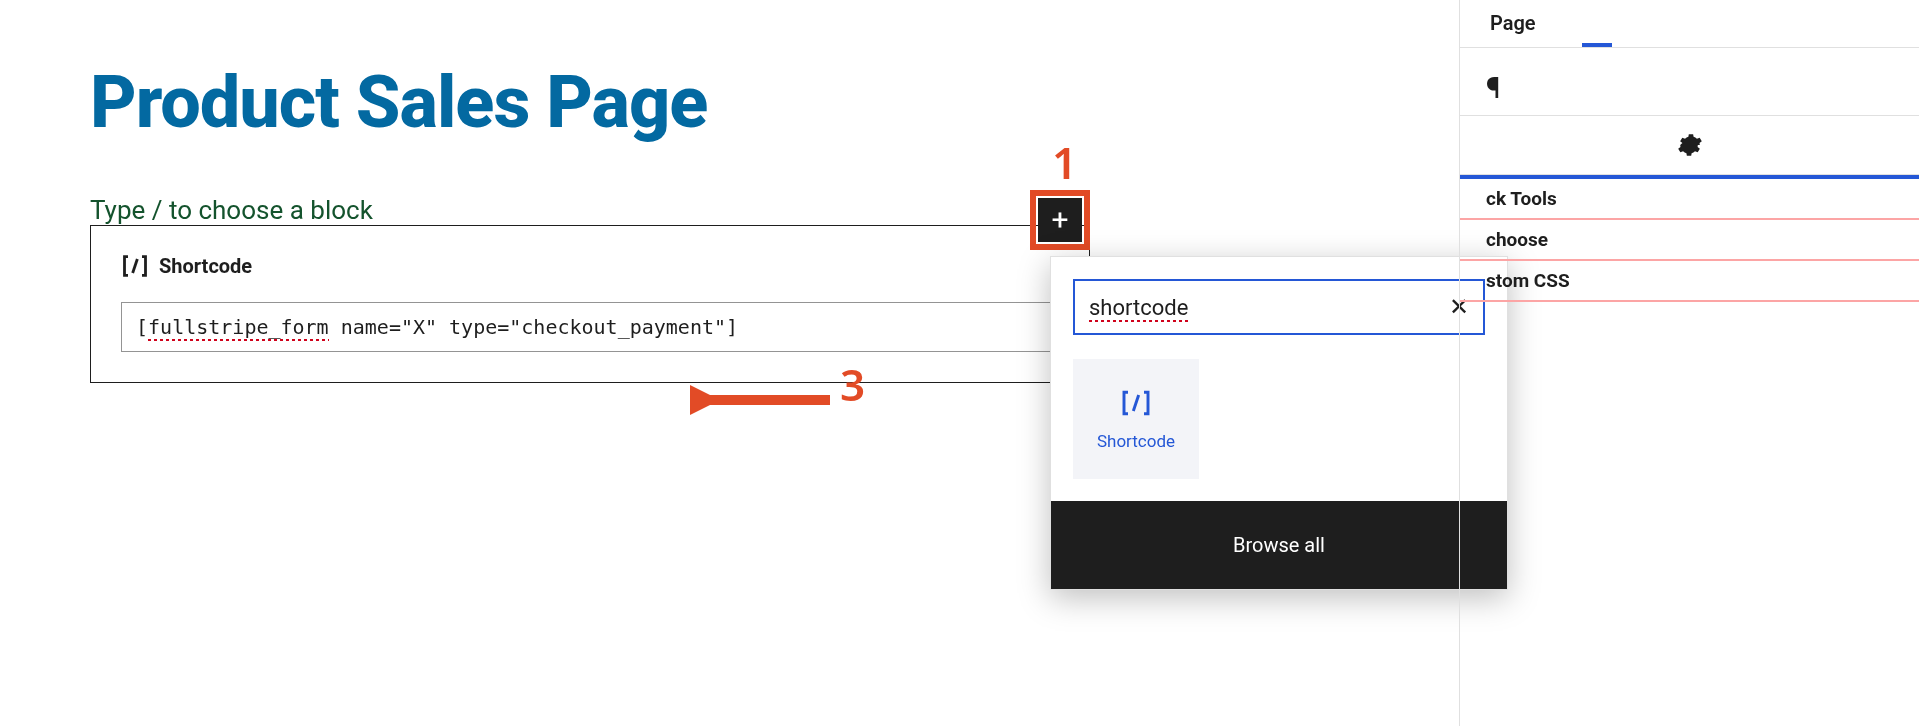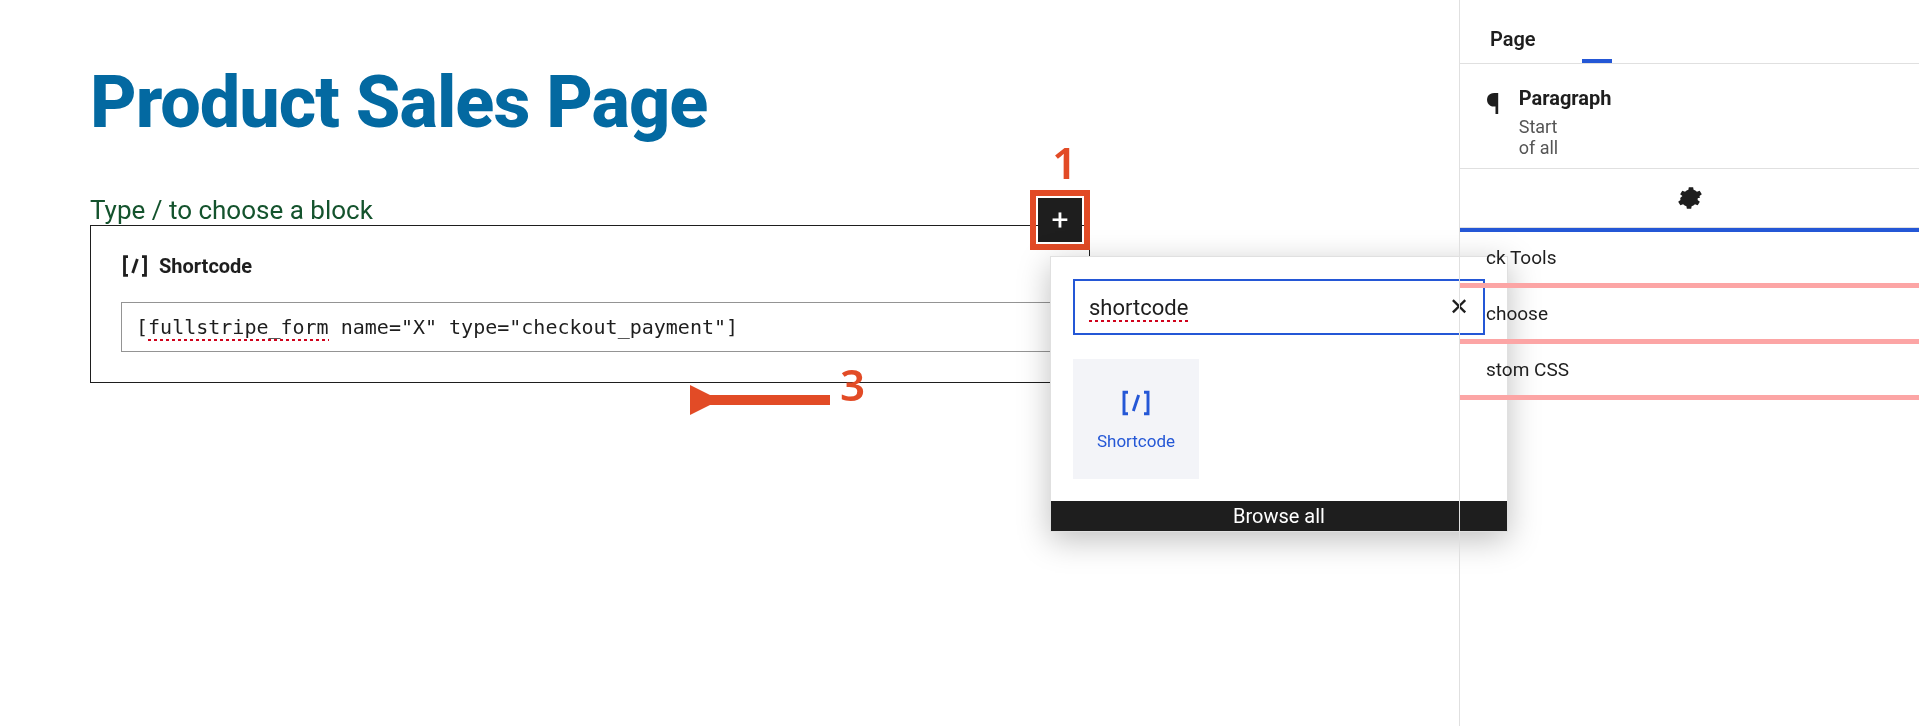--- a/index.html
+++ b/index.html
@@ -142,21 +142,21 @@
     cursor: pointer;
     color: #2457d6;
   }
   .block-result-label {
     font-size: 17px;
   }
   .popover-footer {
     background: #1e1e1e;
     color: #fff;
     text-align: center;
-    padding: 3px 0;
+    padding: 32px 0;
     font-size: 20px;
     cursor: pointer;
   }
 
   
   .curved-arrow {
     position: absolute;
     left: 1148px;
     top: 296px;
     pointer-events: none;
@@ -169,21 +169,21 @@
     top: 0;
     width: 460px;
     border-left: 1px solid #e0e0e0;
     height: 726px;
     overflow: hidden;
   }
   .sidebar-tabs {
     display: flex;
     border-bottom: 1px solid #e0e0e0;
     padding-left: 20px;
-    height: 64px;
+    height: 48px;
     align-items: flex-end;
   }
   .sidebar-tab {
     padding: 12px 10px;
     font-size: 20px;
     font-weight: 600;
     cursor: pointer;
   }
   .sidebar-tab.active {
     border-bottom: 4px solid #2457d6;
@@ -208,26 +208,27 @@
     display: flex;
     justify-content: center;
     padding: 16px 0;
     border-bottom: 1px solid #e0e0e0;
   }
   .gear {
     font-size: 26px;
     cursor: pointer;
   }
   .sidebar-panel {
-    border-bottom: 5px solid #fca5a5;
-    padding: 14px 26px;
+    border-bottom: 2px solid #fca5a5;
+    padding: 8px 26px;
     font-size: 19px;
     white-space: nowrap;
     overflow: hidden;
     cursor: pointer;
+    font-weight: bold;
   }
   .sidebar-panel-active {
     border-top: 4px solid #2457d6;
   }
 
   svg { display: block; }
 </style>
 </head>
 <body>
 
@@ -305,27 +306,20 @@
     <div class="popover-footer">Browse all</div>
   </div>
 
   <div class="sidebar">
     <div class="sidebar-tabs">
       <div class="sidebar-tab">Page</div>
       <div class="sidebar-tab active" style="margin-left:36px; min-width:30px;"></div>
     </div>
     <div class="sidebar-block-head">
       <span style="font-size:30px;">¶</span>
-      <div>
-        <div class="sidebar-block-title">Paragraph</div>
-        <div class="sidebar-block-desc">
-          <span>Start</span><br>
-          <span>of all</span>
-        </div>
-      </div>
     </div>
     <div class="sidebar-transform-row">
       <span class="gear">
         <svg width="26" height="26" viewBox="0 0 24 24" fill="#1e1e1e">
           <path d="M12 8a4 4 0 100 8 4 4 0 000-8zm9 4a7.9 7.9 0 00-.2-1.8l2.1-1.6-2-3.4-2.5 1a8 8 0 00-3.1-1.8L14.9 2h-4l-.4 2.4a8 8 0 00-3.1 1.8l-2.5-1-2 3.4 2.1 1.6A7.9 7.9 0 003 12c0 .6.1 1.2.2 1.8L1.1 15.4l2 3.4 2.5-1a8 8 0 003.1 1.8l.4 2.4h4l.4-2.4a8 8 0 003.1-1.8l2.5 1 2-3.4-2.1-1.6c.1-.6.2-1.2.2-1.8z"></path>
         </svg>
       </span>
     </div>
     <div class="sidebar-panel sidebar-panel-active">ck Tools</div>
     <div class="sidebar-panel">choose</div>

